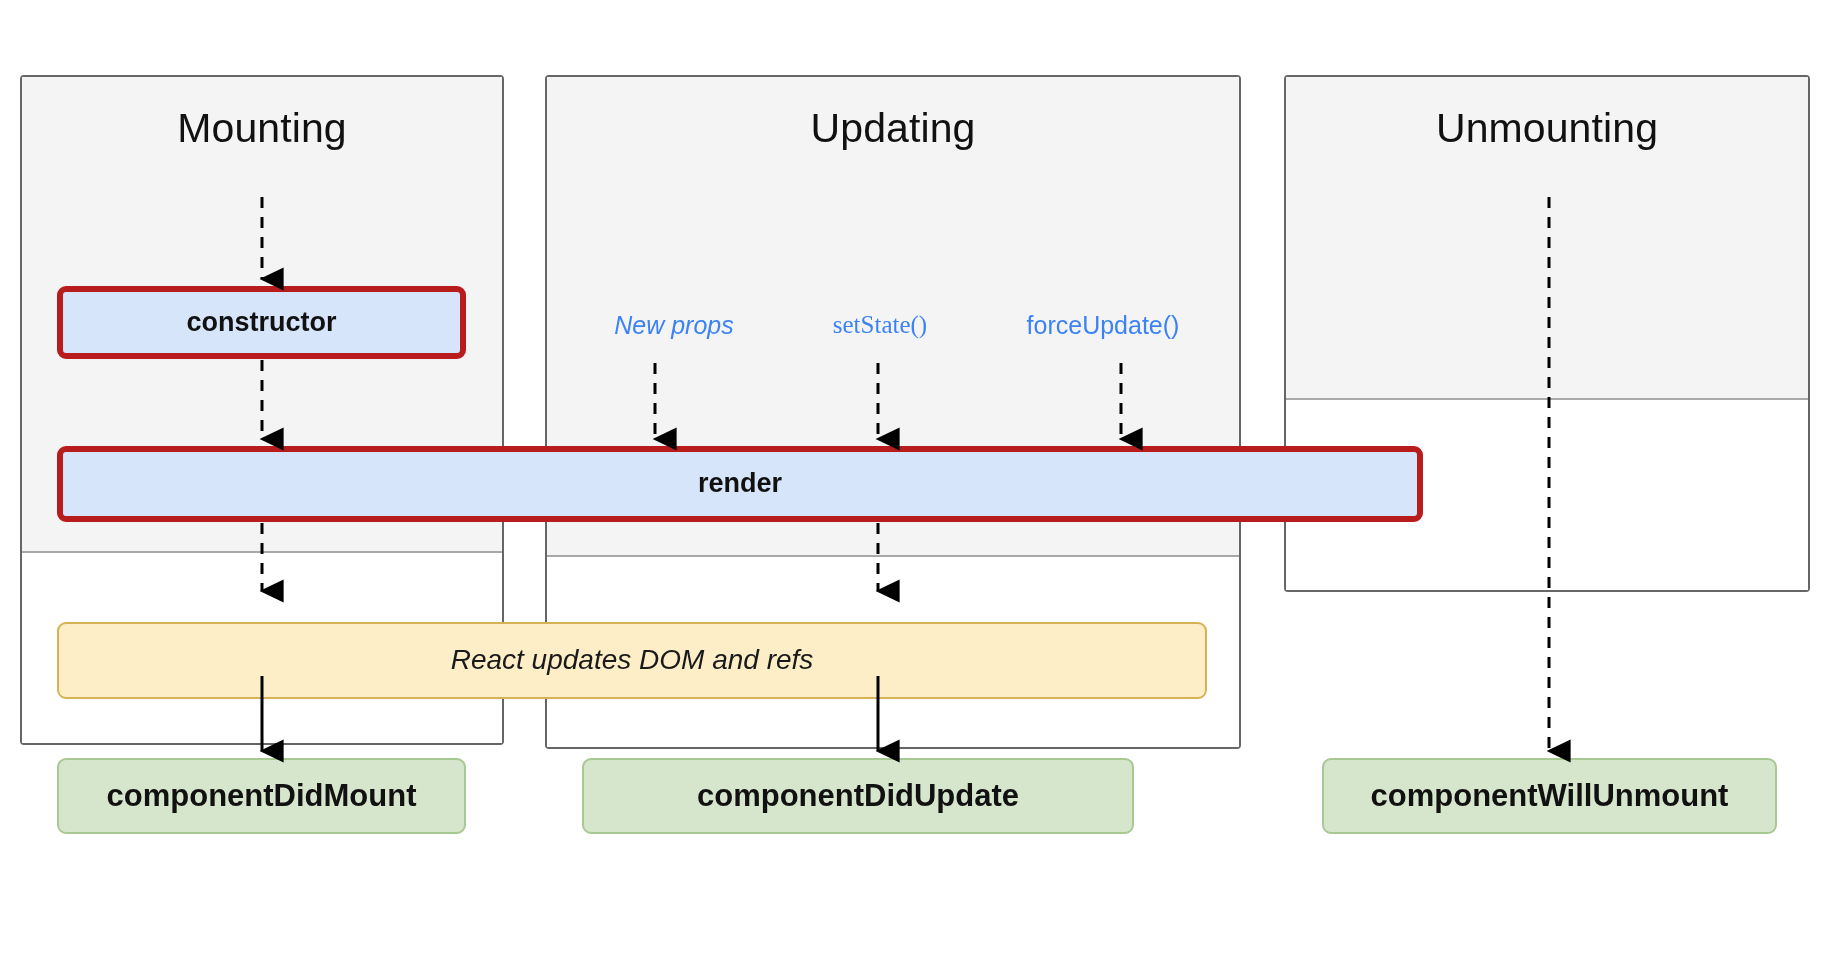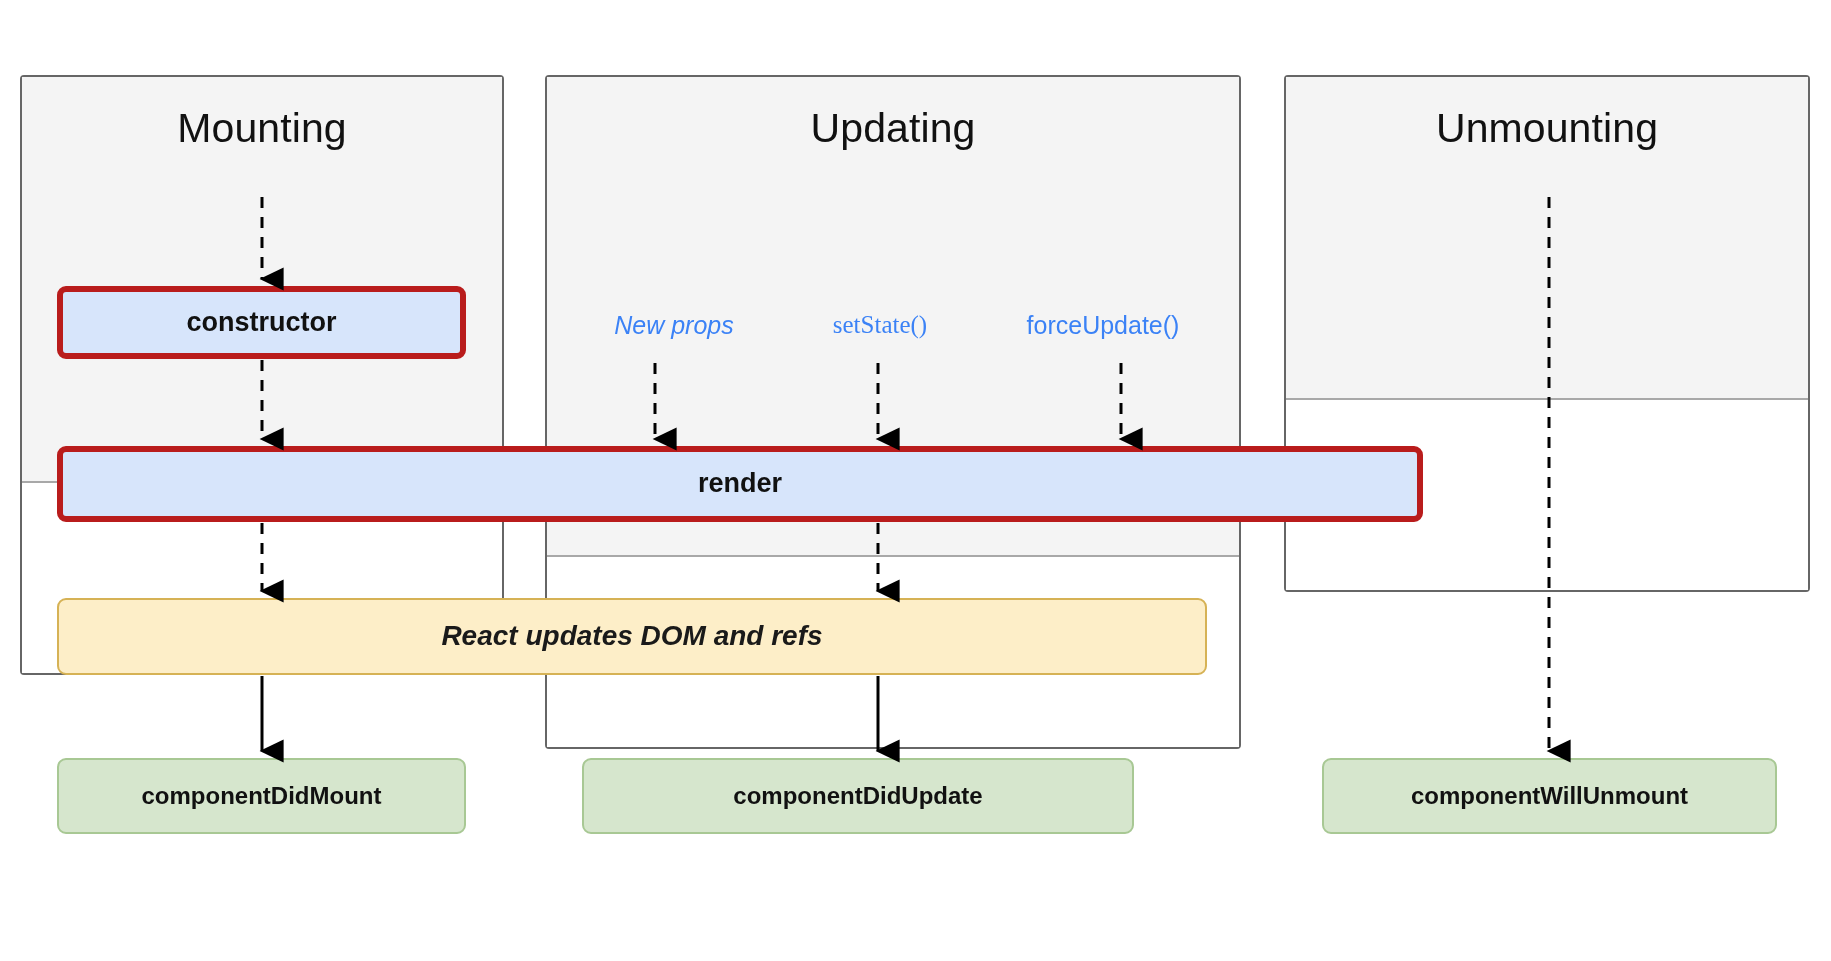--- a/index.html
+++ b/index.html
@@ -70,21 +70,21 @@
     border:2px solid #d6b255;
     font-style:italic;
     font-size:28px;
     font-weight:400;
     color:#1a1a1a;
   }
   .node-green{
     background:#d6e6cd;
     border:2px solid #a8c894;
     font-weight:700;
-    font-size:24px;
+    font-size:31px;
     color:#111111;
   }
 
   
   .trigger-label{
     position:absolute;
     text-align:center;
     font-size:25px;
     color:#3b82f6;
     white-space:nowrap;
@@ -100,21 +100,21 @@
   }
 </style>
 </head>
 <body>
 
 <div id="stage">
 
   <div class="band band-render"></div>
   <div class="band band-commit"></div>
 
-  <div class="column" style="left:20px; top:75px; width:484px; height:600px;padding-left:40px;">
+  <div class="column" style="left:20px; top:75px; width:484px; height:670px;padding-left:40px;">
     <div class="col-top" style="height:480px;"></div>
     <div class="col-bottom" style="height:190px;"></div>
     <div class="col-title">Mounting</div>
   </div>
 
   <div class="column" style="left:545px; top:75px; width:696px; height:674px;">
     <div class="col-top" style="height:480px;"></div>
     <div class="col-bottom" style="height:190px;"></div>
     <div class="col-title">Updating</div>
   </div>
@@ -126,21 +126,21 @@
   </div>
 
   <div class="trigger-label italic" style="left:674px; top:311px;">New props</div>
   <div class="trigger-label" style="left:880px; top:311px;font-family:Liberation Serif, serif;">setState()</div>
   <div class="trigger-label" style="left:1103px; top:311px;">forceUpdate()</div>
 
   <div class="node node-blue" style="left:57px; top:286px; width:409px; height:73px;">constructor</div>
 
   <div class="node node-blue" style="left:57px; top:446px; width:1366px; height:76px;">render</div>
 
-  <div class="node node-yellow" style="left:57px; top:598px; width:1150px; height:77px;font-weight:bold;">React updates DOM and refs</div>
+  <div class="node node-yellow" style="left:57px; top:622px; width:1150px; height:77px;">React updates DOM and refs</div>
 
   <div class="node node-green" style="left:57px; top:758px; width:409px; height:76px;">componentDidMount</div>
 
   <div class="node node-green" style="left:582px; top:758px; width:552px; height:76px;">componentDidUpdate</div>
 
   <div class="node node-green" style="left:1322px; top:758px; width:455px; height:76px;">componentWillUnmount</div>
 
   <svg id="arrows" viewBox="0 0 1831 961" xmlns="http://www.w3.org/2000/svg">
     <defs>
       <marker id="arrowhead" markerWidth="9" markerHeight="9" refX="4.2" refY="7.6" orient="auto" markerUnits="strokeWidth">

